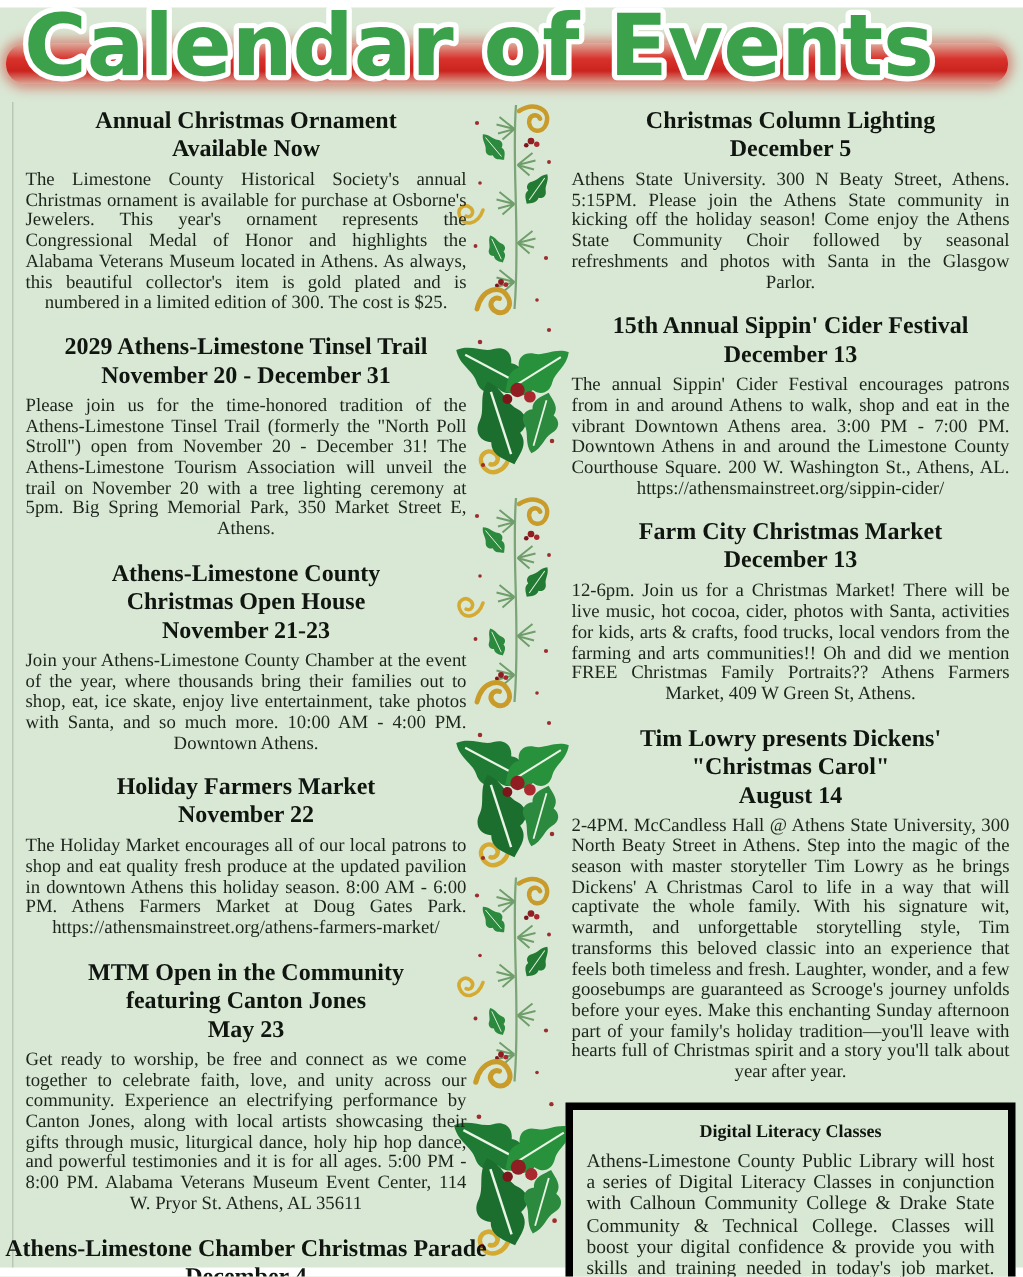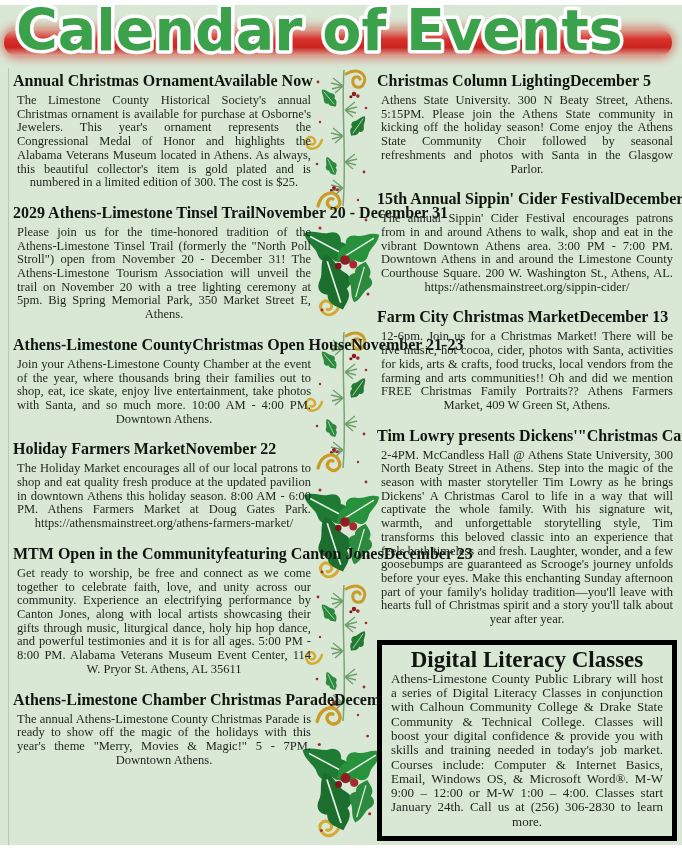--- a/index.html
+++ b/index.html
@@ -35,40 +35,40 @@
     fill: #3ba24b;
     stroke: #ffffff; stroke-width: 7px;
     paint-order: stroke; stroke-linejoin: round;
   }
   .col { position: absolute; top: 71px; }
   .col-left  { left: 13px;  width: 302px; }
   .col-right { left: 377px; width: 300px; }
   .event { margin-bottom: 13px; }
   .event h2 {
     margin: 0 0 3px 0;
-    display: flex; align-items: center;
+    display: flex; flex-direction: column; align-items: center;
     font-size: 16px; line-height: 19px; font-weight: bold;
     color: #101510; text-align: center;
   }
   .event h2 .t-line { white-space: nowrap; }
   .event p {
     margin: 4px;
     font-size: 12.5px; line-height: 13.7px;
     color: #1c241c;
     text-align: justify; text-align-last: center;
   }
   .box {
     border: 5px solid #000000;
     padding: 4px 9px 7px 9px;
     margin-top: 2px;
     background: #d9e8d5;
   }
   .box h2 {
     margin: 0 0 2px 0; text-align: center;
-    font-size: 23px; line-height: 21px; font-weight: bold; color: #101510;
+    font-size: 12px; line-height: 21px; font-weight: bold; color: #101510;
   }
   .box p {
     margin: 0;
     font-size: 13px; line-height: 14.3px;
     color: #1c241c;
     text-align: justify; text-align-last: center;
   }
   .garland { position: absolute; left: 314px; top: 68px; overflow: visible; }
 </style>
 </head>
@@ -175,21 +175,21 @@
       <div class="t-line">Holiday Farmers Market</div>
       <div class="t-line">November 22</div>
     </h2>
     <p>The Holiday Market encourages all of our local patrons to shop and eat quality fresh produce at the updated pavilion in downtown Athens this holiday season. 8:00 AM - 6:00 PM. Athens Farmers Market at Doug Gates Park. https://athensmainstreet.org/athens-farmers-market/</p>
   </section>
 
   <section class="event">
     <h2>
       <div class="t-line">MTM Open in the Community</div>
       <div class="t-line">featuring Canton Jones</div>
-      <div class="t-line">December 23</div>
+      <div class="t-line">May 23</div>
     </h2>
     <p>Get ready to worship, be free and connect as we come together to celebrate faith, love, and unity across our community. Experience an electrifying performance by Canton Jones, along with local artists showcasing their gifts through music, liturgical dance, holy hip hop dance, and powerful testimonies and it is for all ages. 5:00 PM - 8:00 PM. Alabama Veterans Museum Event Center, 114 W. Pryor St. Athens, AL 35611</p>
   </section>
 
   <section class="event">
     <h2>
       <div class="t-line">Athens-Limestone Chamber Christmas Parade</div>
       <div class="t-line">December 4</div>
     </h2>
     <p>The annual Athens-Limestone County Christmas Parade is ready to show off the magic of the holidays with this year's theme "Merry, Movies &amp; Magic!"  5 - 7PM. Downtown Athens.</p>

